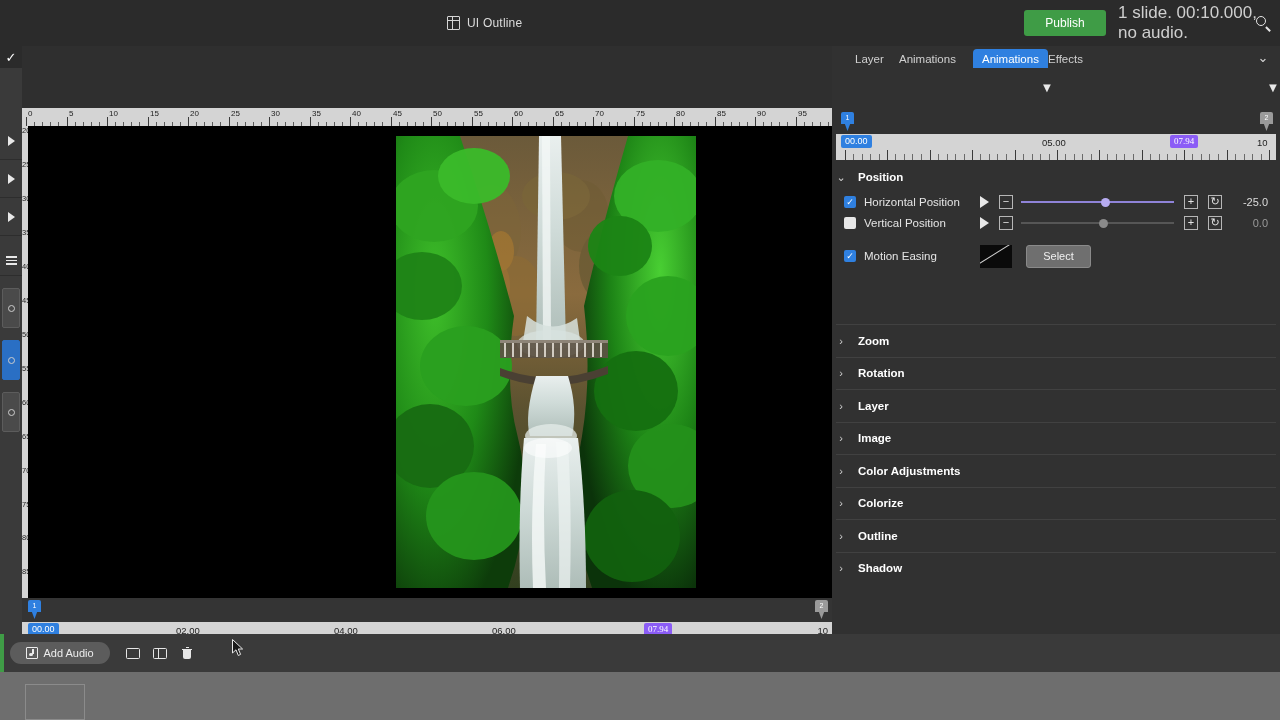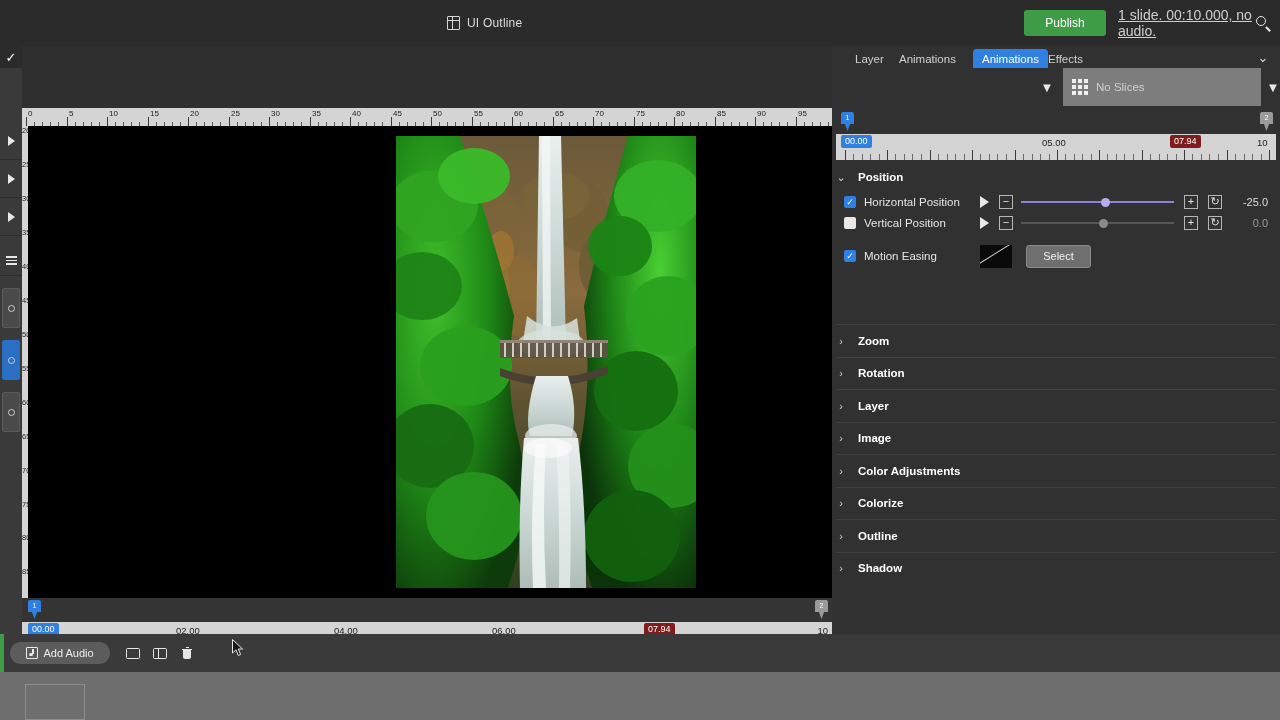--- a/index.html
+++ b/index.html
@@ -27,21 +27,21 @@
   .layout-icon .hline { position: absolute; left: 1px; right: 1px; top: 4px; height: 1.2px; background: #d6d6d6; }
   #topbar-title { color: #dcdcdc; font-size: 12px; letter-spacing: .2px; }
 
   #publish-btn {
     position: absolute; left: 1024px; top: 10px; width: 82px; height: 26px;
     background: #3f9c46; border-radius: 3px; color: #fff; font-size: 12px;
     display: flex; align-items: center; justify-content: center; cursor: pointer;
   }
   #slide-info {
     position: absolute; left: 1118px; top: 0; height: 46px;
-    display: flex; align-items: center; color: #cfcfcf; font-size: 14px; text-decoration: underline;
+    display: flex; align-items: center; color: #cfcfcf; font-size: 17px;
   }
   #search-icon-top {
     position: absolute; left: 1255px; top: 15px; width: 17px; height: 17px; cursor: pointer;
   }
   .mag { position: relative; width: 100%; height: 100%; }
   .mag .circle {
     position: absolute; left: 1px; top: 1px; width: 10px; height: 10px;
     border: 1.6px solid #e6e6e6; border-radius: 50%;
   }
   .mag .handle {
@@ -153,21 +153,21 @@
     background: #d4d4d4; overflow: hidden;
   }
   #tl-ruler .tickmaj { position: absolute; top: 15px; width: 1px; height: 10px; background: #3a3a3a; }
   #tl-ruler .tickmin { position: absolute; top: 19px; width: 1px; height: 6px; background: #6a6a6a; }
   #tl-ruler .lbl { position: absolute; top: 3px; font-size: 9.5px; color: #1d1d1d; }
   .chip {
     position: absolute; top: 1px; height: 13px; padding: 0 4px; border-radius: 2px;
     font-size: 9px; color: #fff; line-height: 13px; white-space: nowrap;
   }
   .chip.blue { background: #2f80e0; }
-  .chip.green { background: #7f1d1d; }
+  .chip.green { background: #8b5cf6; font-family: Liberation Serif, serif; }
 
   #transport {
     position: absolute; left: 0; top: 52px; width: 810px; height: 28px;
     display: flex; align-items: center; background:#2f2f2f;
   }
   .tbtn {
     width: 22px; height: 22px; margin-left: 2px; display: flex; align-items: center;
     justify-content: center; cursor: pointer; color: #e8e8e8;
   }
   .tbtn:first-child { margin-left: 16px; }
@@ -837,34 +837,20 @@
     <div id="rp-tabs">
       <div class="rtab inactive" style="left:14px">Layer</div>
       <div class="rtab inactive" style="left:58px">Animations</div>
       <div class="rtab active" style="left:141px">Animations</div>
       <div class="rtab inactive" style="left:207px">Effects</div>
       <div id="rp-collapse">⌄</div>
     </div>
 
     <div id="layer-row">
       <div id="layer-caret">▼</div>
-      <div id="slices-card">
-        <span id="slices-grid">
-            <i></i>
-            <i></i>
-            <i></i>
-            <i></i>
-            <i></i>
-            <i></i>
-            <i></i>
-            <i></i>
-            <i></i>
-          </span>
-        <span id="slices-label">No Slices</span>
-      </div>
       <div id="slices-caret">▼</div>
     </div>
 
     <div id="anim-tl">
       <div id="anim-pins">
         <div class="pin blue" style="left:5px">
           <span class="head">1</span>
             <span class="tip"></span>
         </div>
         <div class="pin grey" style="left:424px">

